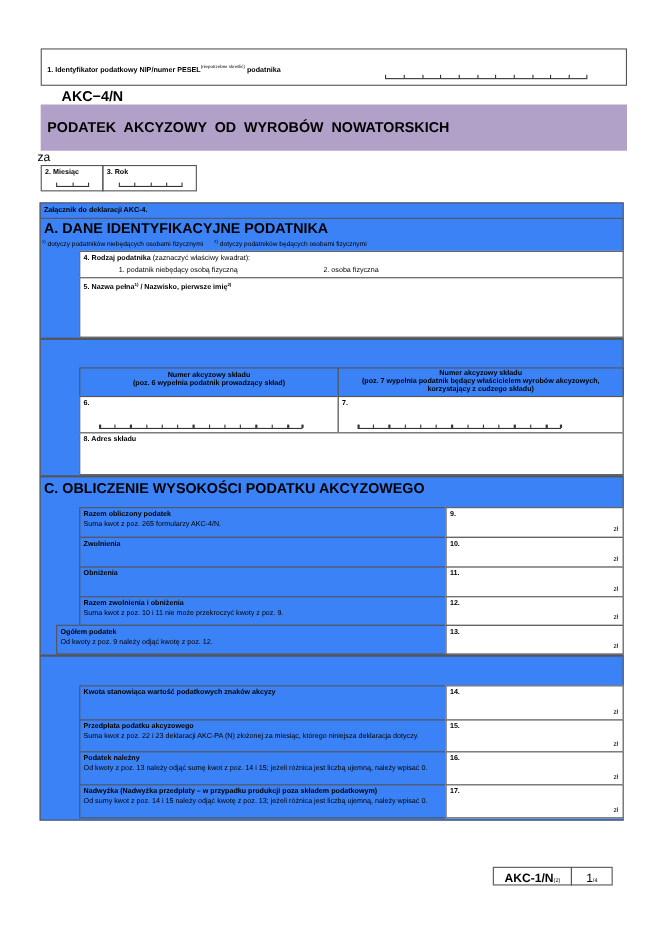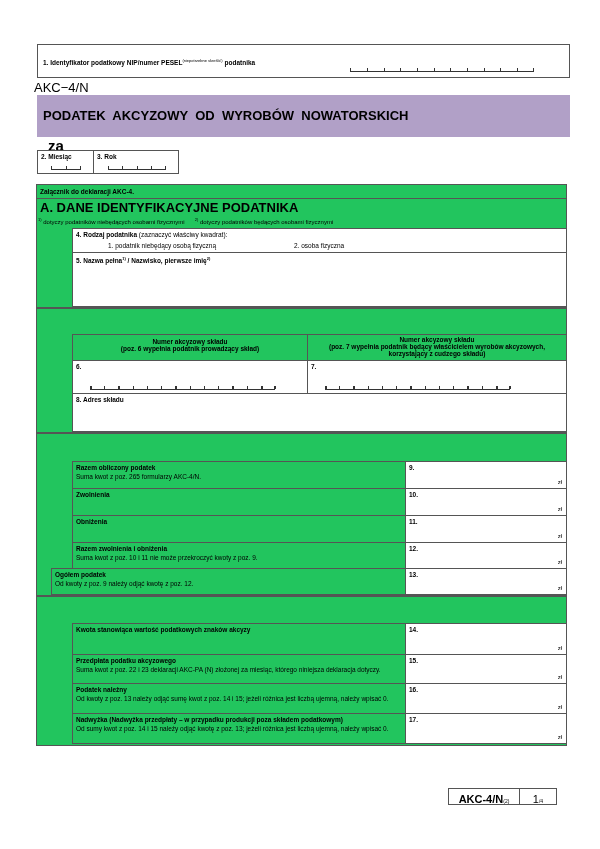--- a/index.html
+++ b/index.html
@@ -1,19 +1,19 @@
 <!DOCTYPE html>
 <html><head>
 <meta charset="utf-8">
 <style>
   html,body{margin:0;padding:0;background:#fff;}
   body{width:600px;height:849px;position:relative;font-family:"Liberation Sans",sans-serif;color:#000;overflow:hidden;}
   .abs{position:absolute;box-sizing:border-box;}
   .b{border:1px solid #555;}
-  .grey{background:#22c55e;}
+  .grey{background:#3b82f6;}
   .white{background:#fff;}
   .lbl{font-size:6.5px;font-weight:bold;}
   .txt{font-size:6.5px;}
   .sup{font-size:4px;vertical-align:super;}
   .sec{font-size:13px;font-weight:bold;}
   .ticks{position:absolute;height:4px;border-bottom:1px solid #333;}
   .ticks i{position:absolute;bottom:0;width:1px;height:3px;background:#333;}
   .zl{position:absolute;right:4px;bottom:3px;font-size:6px;}
 </style>
 </head>
@@ -32,27 +32,27 @@
       <i style="left:84px"></i>
       <i style="left:100px"></i>
       <i style="left:117px"></i>
       <i style="left:134px"></i>
       <i style="left:150px"></i>
       <i style="left:167px"></i>
       <i style="left:183px"></i>
   </div>
 </div>
 
-<div class="abs" style="left:34px;top:80px;font-size:13px;font-weight:normal;">AKC−4/N</div>
+<div class="abs" style="left:56px;top:80px;font-size:13px;font-weight:bold;">AKC−4/N</div>
 
 <div class="abs" style="left:37px;top:95px;width:533px;height:42px;background:#b1a0c7;">
   <span class="abs" style="left:6px;top:13px;font-size:13px;font-weight:bold;white-space:pre;">PODATEK  AKCYZOWY  OD  WYROBÓW  NOWATORSKICH</span>
 </div>
 
-<div class="abs" style="left:48px;top:137px;font-size:15px;font-weight:bold;">za</div>
+<div class="abs" style="left:34px;top:137px;font-size:11px;font-weight:normal;">za</div>
 
 <div class="abs b" style="left:37px;top:150px;width:57px;height:24px;">
   <span class="abs lbl" style="left:3px;top:2px;">2. Miesiąc</span>
   <div class="ticks" style="left:13px;top:14px;width:30px;">
       <i style="left:0"></i>
       <i style="left:15px"></i>
       <i style="left:29px"></i>
     </div>
 </div>
 <div class="abs b" style="left:93px;top:150px;width:86px;height:24px;">
@@ -128,20 +128,21 @@
         <i style="left:157px"></i>
         <i style="left:171px;width:2px"></i>
         <i style="left:184px;width:2px"></i>
       </div>
   </div>
   <div class="abs white b" style="left:35px;top:208px;width:495px;height:39px;">
     <span class="abs lbl" style="left:3px;top:2px;">8. Adres składu</span>
   </div>
   <div class="abs" style="left:0;top:247px;width:529px;border-top:2px solid #555;"></div>
 
+  <div class="abs sec" style="left:3px;top:251px;">C. OBLICZENIE WYSOKOŚCI PODATKU AKCYZOWEGO</div>
 
   <div class="abs grey b" style="left:35px;top:276px;width:334px;height:28px;">
     <div class="abs lbl" style="left:3px;top:2px;">Razem obliczony podatek</div>
     <div class="abs txt" style="left:3px;top:11px;">Suma kwot z poz. 265 formularzy AKC-4/N.</div>
   </div>
   <div class="abs white b" style="left:368px;top:276px;width:162px;height:28px;">
     <span class="abs lbl" style="left:3px;top:2px;">9.</span>
     <span class="zl">zł</span>
   </div>
 
@@ -211,17 +212,17 @@
     <div class="abs lbl" style="left:3px;top:2px;white-space:nowrap;">Nadwyżka (Nadwyżka przedpłaty – w przypadku produkcji poza składem podatkowym)</div>
     <div class="abs txt" style="left:3px;top:11px;width:325px;text-align:justify;">Od sumy kwot z poz. 14 i 15 należy odjąć kwotę z poz. 13; jeżeli różnica jest liczbą ujemną, należy wpisać 0.</div>
   </div>
   <div class="abs white b" style="left:368px;top:528px;width:162px;height:31px;">
     <span class="abs lbl" style="left:3px;top:2px;">17.</span>
     <span class="zl">zł</span>
   </div>
 </div>
 
 <div class="abs b" style="left:448px;top:788px;width:72px;height:17px;text-align:center;">
-  <span style="font-size:11px;font-weight:bold;line-height:15px;">AKC-4/N</span><span style="font-size:5px;">(2)</span>
+  <span style="font-size:11px;font-weight:bold;line-height:15px;">AKC-1/N</span><span style="font-size:5px;">(2)</span>
 </div>
 <div class="abs b" style="left:519px;top:788px;width:38px;height:17px;text-align:center;">
   <span style="font-size:11px;line-height:15px;">1</span><span style="font-size:5px;">/4</span>
 </div>
 
 </body></html>

